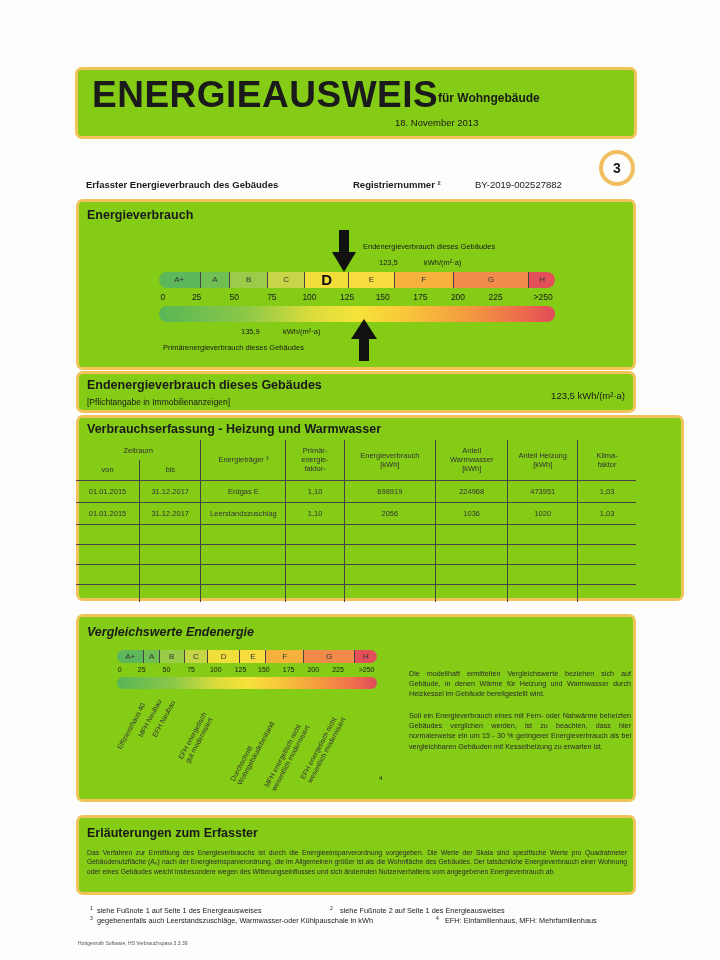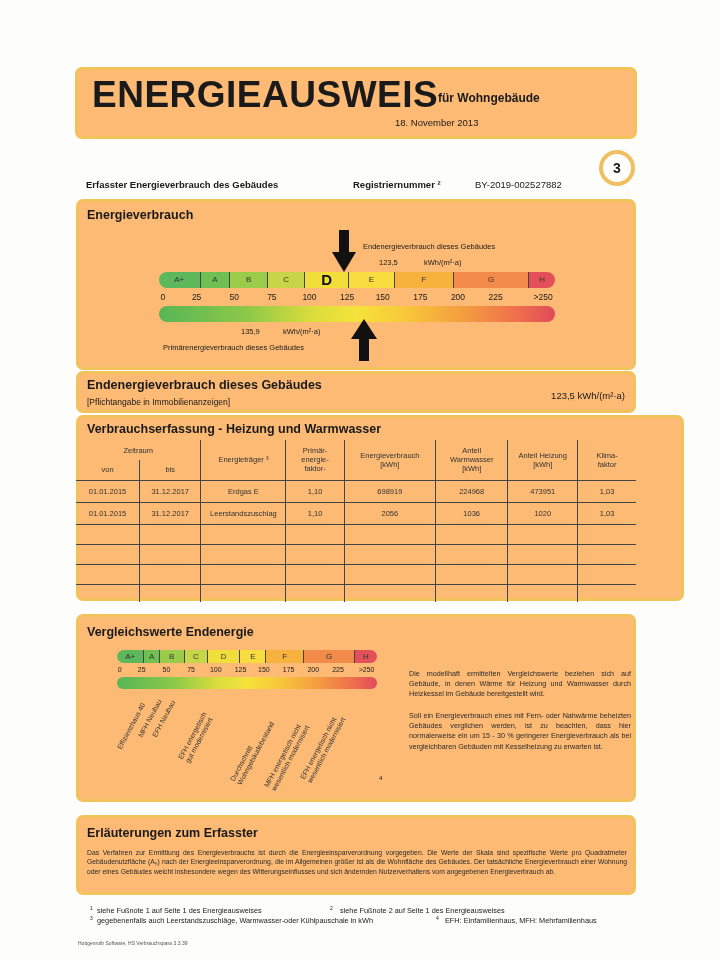--- a/index.html
+++ b/index.html
@@ -1,18 +1,18 @@
 <!DOCTYPE html>
 <html><head>
 <meta charset="utf-8">
 <style>
   * { box-sizing: border-box; margin: 0; padding: 0; }
   body { width: 720px; height: 960px; background: #fbfbfa; font-family: "Liberation Sans", sans-serif; color: #1a1a1a; position: relative; overflow: hidden; }
   .page { position: absolute; left: 0; top: 0; width: 720px; height: 960px; background: #fdfdfc; }
-  .box { position: absolute; border: 3px solid #f2c35a; border-radius: 7px; background: #fdba74; }
+  .box { position: absolute; border: 3px solid #f2c35a; border-radius: 7px; background: #84cc16; }
   .abs { position: absolute; }
   .title-main { position: absolute; left: 14px; top: 4px; font-size: 37px; font-weight: bold; letter-spacing: 0.5px; }
   .title-sub { position: absolute; left: 360px; top: 21px; font-size: 12px; font-weight: bold; }
   .title-law { position: absolute; left: 12px; top: 47px; font-size: 9.5px; }
   .title-date { position: absolute; left: 317px; top: 47px; font-size: 9.5px; }
   .hdr-line { position: absolute; top: 163px; font-size: 9.5px; font-weight: bold; margin-top: 16px; }
   .badge { position: absolute; left: 599px; top: 150px; width: 36px; height: 36px; border: 4px solid #f0c060; border-radius: 50%; font-size: 14px; font-weight: bold; text-align: center; line-height: 28px; }
   .sec-title { position: absolute; left: 8px; font-weight: bold; font-size: 12.5px; }
   .scale { position: absolute; height: 16px; border-radius: 8px; display: flex; overflow: hidden; }
   .seg { height: 100%; text-align: center; font-size: 8px; line-height: 16px; border-right: 1px solid #444; color: #333; }
@@ -192,21 +192,21 @@
             <td style="border-bottom:none;"></td>
             <td style="border-bottom:none;"></td>
             <td style="border-bottom:none;"></td>
             <td style="border-right:none;border-bottom:none;"></td>
           </tr>
     </tbody>
       </table>
   </div>
 
   <div class="box" style="left:76px;top:614px;width:560px;height:188px;">
-    <div class="sec-title" style="top:8px;">Vergleichswerte Endenergie</div>
+    <div class="sec-title" style="top:8px;font-style:italic;">Vergleichswerte Endenergie</div>
 
     <div class="scale" style="left:38px;top:33px;width:260px;height:13px;">
       <div class="seg" style="width:10.5%;background:#5cb85a;line-height:13px;font-size:8px;">A+</div>
       <div class="seg" style="width:6%;background:#6fbf52;line-height:13px;font-size:8px;">A</div>
       <div class="seg" style="width:9.5%;background:#9acc4a;line-height:13px;font-size:8px;">B</div>
       <div class="seg" style="width:9%;background:#c6d648;line-height:13px;font-size:8px;">C</div>
       <div class="seg" style="width:12.5%;background:#f2de3a;line-height:13px;font-size:8px;">D</div>
       <div class="seg" style="width:10%;background:#f8dc40;line-height:13px;font-size:8px;">E</div>
       <div class="seg" style="width:14.5%;background:#f6b23c;line-height:13px;font-size:8px;">F</div>
       <div class="seg" style="width:19.5%;background:#f28a4a;line-height:13px;font-size:8px;">G</div>

